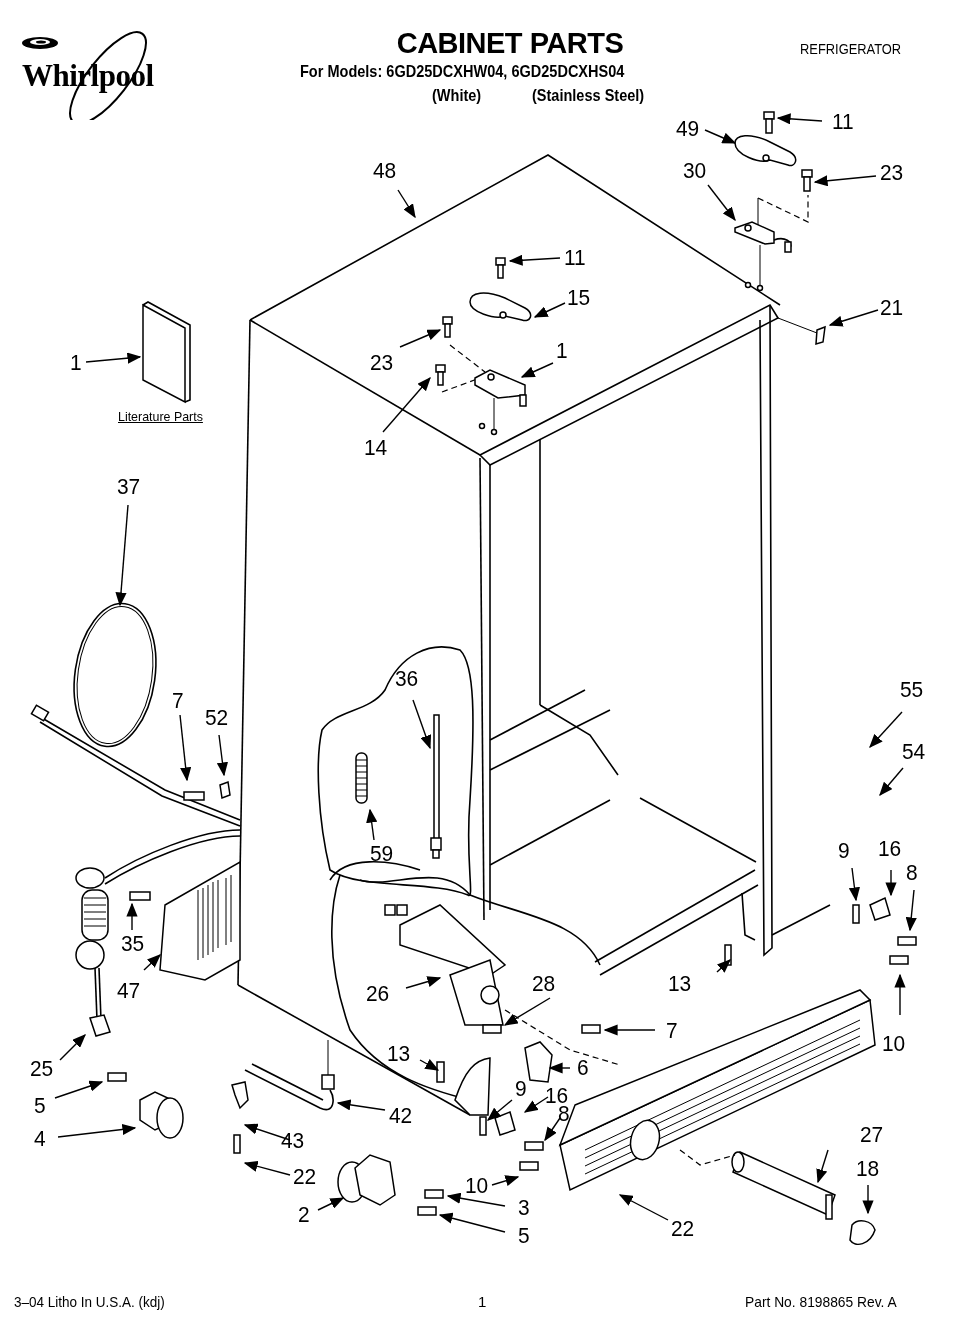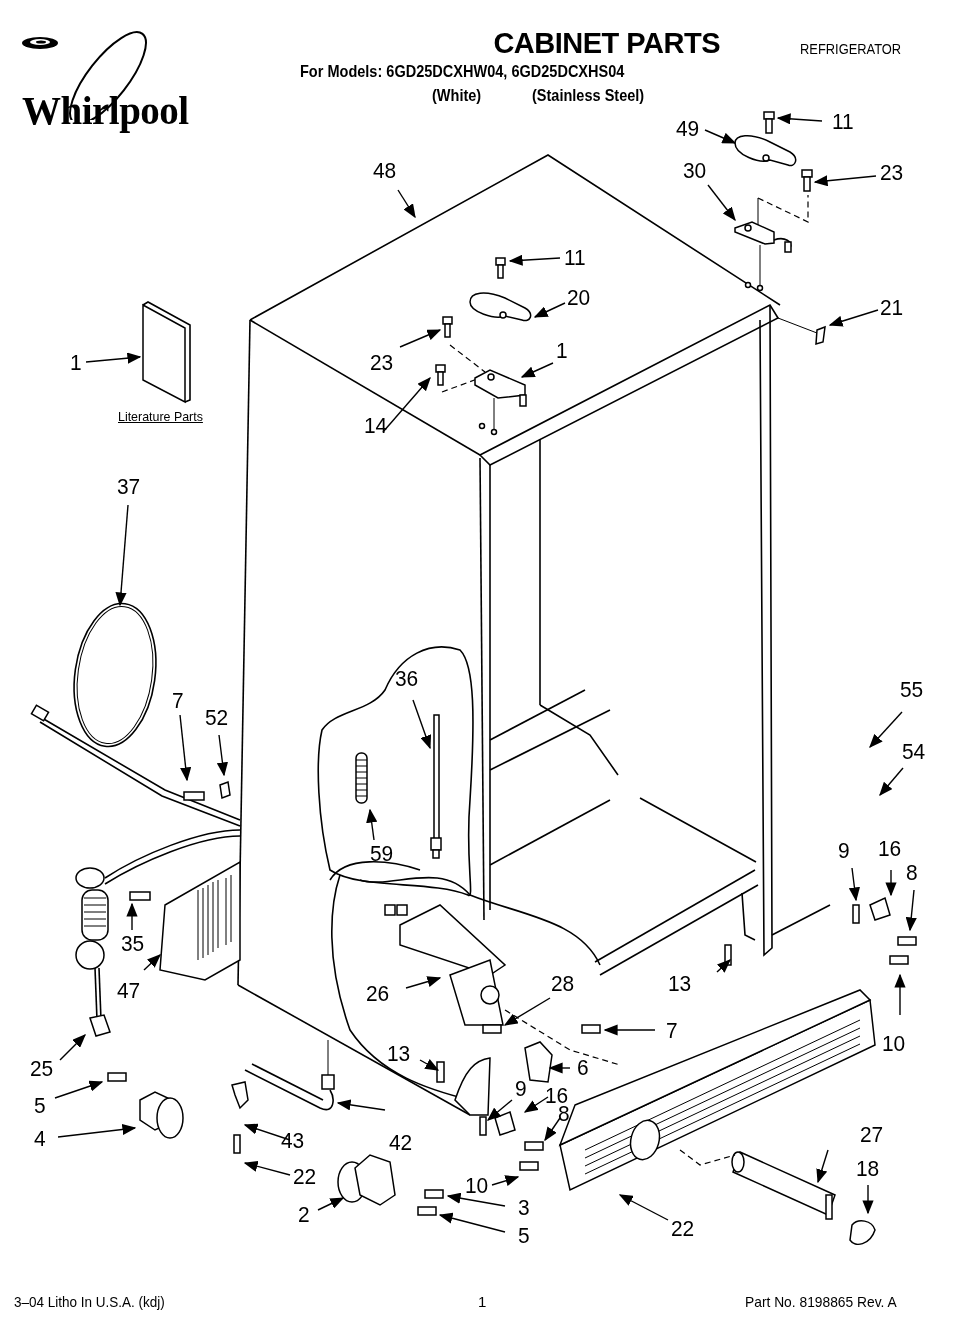--- a/index.html
+++ b/index.html
@@ -1,22 +1,22 @@
 <!DOCTYPE html>
 <html><head>
   <meta charset="utf-8">
   <style>
     html, body { margin: 0; padding: 0; background: #ffffff; }
     body { width: 965px; height: 1333px; position: relative; overflow: hidden;
       font-family: "Liberation Sans", sans-serif; color: #000; }
     .abs { position: absolute; }
     #logo { left: 10px; top: 30px; width: 180px; height: 90px; }
     #logo-text { position: absolute; left: 12px; top: 28px; font-family: "Liberation Serif", serif;
-      font-weight: bold; font-size: 39px; letter-spacing: -0.5px; margin-top: 30px; }
-    #title { left: 300px; width: 420px; top: 27px; text-align: right; font-weight: bold; font-size: 29px; letter-spacing: -0.5px; }
+      font-weight: bold; font-size: 31px; letter-spacing: -0.5px; }
+    #title { left: 300px; width: 420px; top: 27px; text-align: center; font-weight: bold; font-size: 29px; letter-spacing: -0.5px; }
     #models { left: 300px; top: 62px; font-weight: bold; font-size: 16.5px; transform: scaleX(0.88); transform-origin: left; white-space: nowrap; }
     #variant-white { left: 432px; top: 86px; font-weight: bold; font-size: 16.5px; transform: scaleX(0.88); transform-origin: left; }
     #variant-ss { left: 532px; top: 86px; font-weight: bold; font-size: 16.5px; transform: scaleX(0.88); transform-origin: left; white-space: nowrap; }
     #appliance { left: 800px; top: 41px; font-size: 14px; transform: scaleX(0.92); transform-origin: left; }
     #footer-left { left: 14px; top: 1293px; font-size: 15px; transform: scaleX(0.9); transform-origin: left; white-space: nowrap; }
     #footer-page { left: 478px; top: 1293px; font-size: 15px; }
     #footer-right { left: 745px; top: 1293px; font-size: 15px; transform: scaleX(0.92); transform-origin: left; white-space: nowrap; }
     #lit-label { left: 118px; top: 409px; font-size: 13.5px; text-decoration: underline; transform: scaleX(0.92); transform-origin: left; white-space: nowrap; }
     svg#diagram { position: absolute; left: 0; top: 0; }
     .callout { position: absolute; font-size: 22px; line-height: 22px; transform: scaleX(0.95); transform-origin: left; white-space: nowrap; }
@@ -287,50 +287,50 @@
     <path class="ar" marker-end="url(#ah)" d="M668,1220 L620,1195"></path>
   </g>
 </svg>
 
 <div class="callout" style="left:676px;top:118px">49</div>
 <div class="callout" style="left:832px;top:111px">11</div>
 <div class="callout" style="left:683px;top:160px">30</div>
 <div class="callout" style="left:880px;top:162px">23</div>
 <div class="callout" style="left:373px;top:160px">48</div>
 <div class="callout" style="left:564px;top:247px">11</div>
-<div class="callout" style="left:567px;top:287px">20</div>
+<div class="callout" style="left:567px;top:287px">15</div>
 <div class="callout" style="left:880px;top:297px">21</div>
 <div class="callout" style="left:70px;top:352px">1</div>
 <div class="callout" style="left:370px;top:352px">23</div>
 <div class="callout" style="left:556px;top:340px">1</div>
-<div class="callout" style="left:364px;top:415px">14</div>
+<div class="callout" style="left:364px;top:437px">14</div>
 <div class="callout" style="left:117px;top:476px">37</div>
 <div class="callout" style="left:395px;top:668px">36</div>
 <div class="callout" style="left:900px;top:679px">55</div>
 <div class="callout" style="left:902px;top:741px">54</div>
 <div class="callout" style="left:172px;top:690px">7</div>
 <div class="callout" style="left:205px;top:707px">52</div>
 <div class="callout" style="left:370px;top:843px">59</div>
 <div class="callout" style="left:838px;top:840px">9</div>
 <div class="callout" style="left:878px;top:838px">16</div>
 <div class="callout" style="left:906px;top:862px">8</div>
 <div class="callout" style="left:121px;top:933px">35</div>
 <div class="callout" style="left:117px;top:980px">47</div>
 <div class="callout" style="left:366px;top:983px">26</div>
-<div class="callout" style="left:551px;top:973px">28</div>
+<div class="callout" style="left:532px;top:973px">28</div>
 <div class="callout" style="left:668px;top:973px">13</div>
 <div class="callout" style="left:882px;top:1033px">10</div>
 <div class="callout" style="left:666px;top:1020px">7</div>
 <div class="callout" style="left:30px;top:1058px">25</div>
 <div class="callout" style="left:387px;top:1043px">13</div>
 <div class="callout" style="left:577px;top:1057px">6</div>
 <div class="callout" style="left:34px;top:1095px">5</div>
 <div class="callout" style="left:515px;top:1078px">9</div>
 <div class="callout" style="left:545px;top:1085px">16</div>
-<div class="callout" style="left:389px;top:1132px">42</div>
+<div class="callout" style="left:389px;top:1105px">42</div>
 <div class="callout" style="left:558px;top:1103px">8</div>
 <div class="callout" style="left:34px;top:1128px">4</div>
 <div class="callout" style="left:281px;top:1130px">43</div>
 <div class="callout" style="left:860px;top:1124px">27</div>
 <div class="callout" style="left:856px;top:1158px">18</div>
 <div class="callout" style="left:293px;top:1166px">22</div>
 <div class="callout" style="left:465px;top:1175px">10</div>
 <div class="callout" style="left:298px;top:1204px">2</div>
 <div class="callout" style="left:518px;top:1197px">3</div>
 <div class="callout" style="left:518px;top:1225px">5</div>

